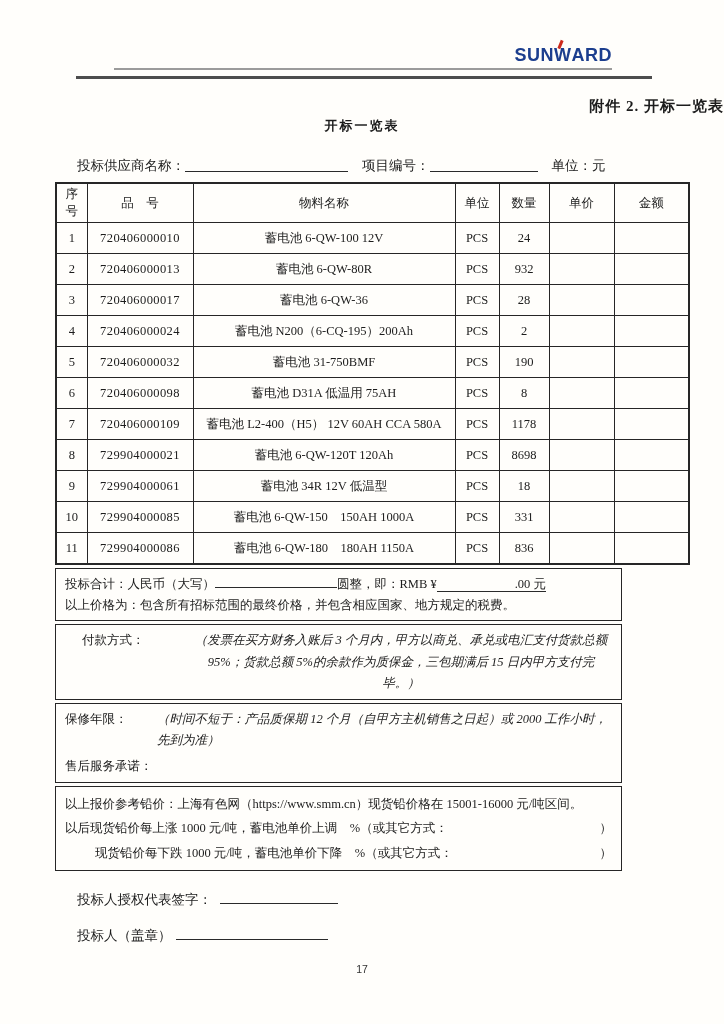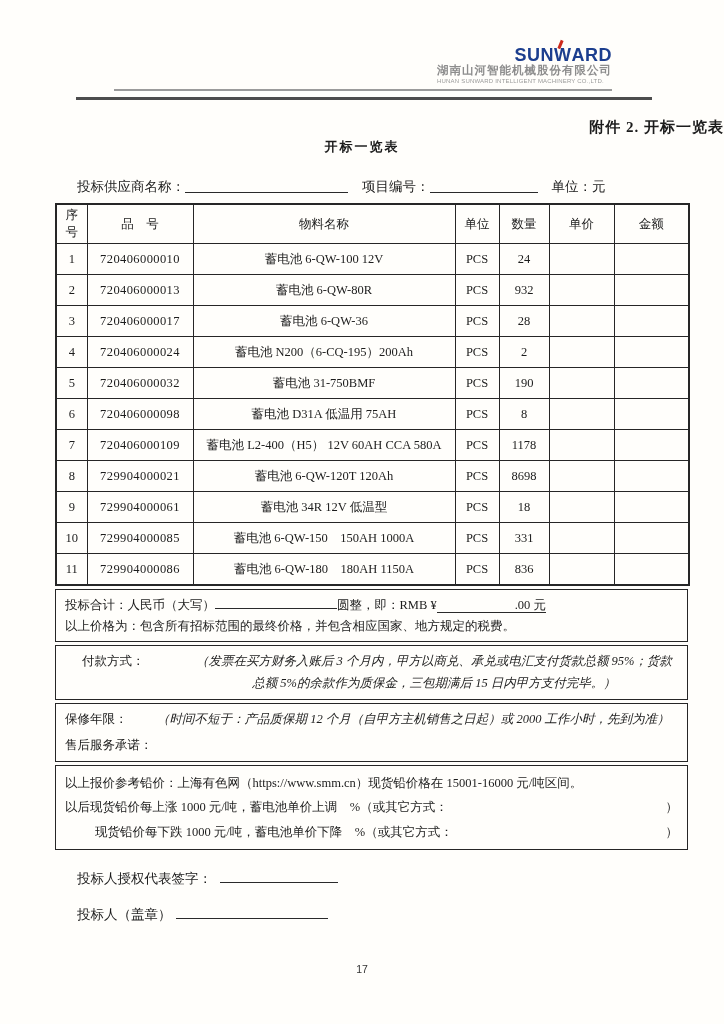--- a/index.html
+++ b/index.html
@@ -33,21 +33,21 @@
   table.main-table{border-collapse:collapse;margin:7px 0 0 55px;width:633px;table-layout:fixed;
         font-size:12.5px;border:2px solid #262626;}
   .main-table th,.main-table td{border:1px solid #262626;text-align:center;vertical-align:middle;
         padding:1px 3px;font-weight:normal;overflow:hidden;}
   .main-table th{height:36px;}
   .main-table td{height:28px;}
   tr.tall td{height:41px;}
   .pre{white-space:pre-line;line-height:1.35;}
   .partno{letter-spacing:.4px;}
   
-  .section{box-sizing:border-box;width:633px;margin:3px 0 0 55px;border:1px solid #262626;
+  .section{box-sizing:border-box;width:567px;margin:3px 0 0 55px;border:1px solid #262626;
         font-size:12.5px;padding:5px 9px;line-height:1.65;}
   .ul-blank{display:inline-block;border-bottom:1px solid #2a2a2a;height:13px;vertical-align:baseline;}
   .ul-group{border-bottom:1px solid #2a2a2a;}
   .flex-row{display:flex;align-items:flex-start;padding-left:26px;}
   .pay-label{flex:0 0 108px;}
   .pay-text{flex:1;font-style:italic;text-align:center;line-height:1.7;}
   .warranty-line{display:flex;align-items:flex-start;}
   .warranty-label{flex:0 0 92px;}
   .warranty-text{font-style:italic;}
   .after-sales{margin-top:6px;}
@@ -63,24 +63,20 @@
   .page-number{position:absolute;top:963px;left:0;right:0;text-align:center;
         font-size:10.5px;font-family:"Liberation Sans","DejaVu Sans",sans-serif;color:#333;}
 </style>
 </head>
 <body>
 
 <div class="page">
 
   <div class="header-row">
     <div class="logo"><span>SUN</span><span class="logo-w-wrap"><i class="logo-accent"></i><span>W</span></span><span>ARD</span></div>
-    <div class="company-block">
-      <div class="company-cn">湖南山河智能机械股份有限公司</div>
-      <div class="company-en">HUNAN SUNWARD INTELLIGENT MACHINERY CO.,LTD.</div>
-    </div>
   </div>
   <div class="rule-thin"></div>
   <div class="rule-thick"></div>
 
   <div class="attachment-heading">附件 2. 开标一览表</div>
   <div class="page-title">开标一览表</div>
 
   <div class="info-line">
     <span>投标供应商名称：</span>
     <span class="blank supplier"></span>

